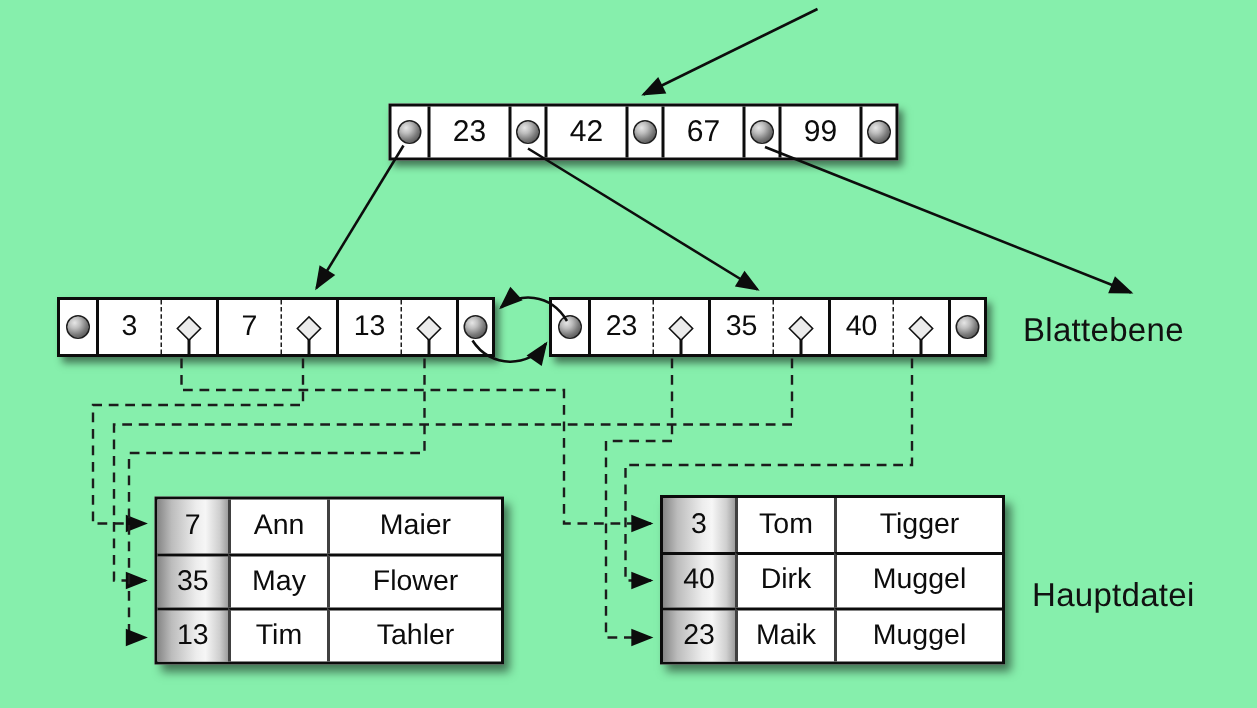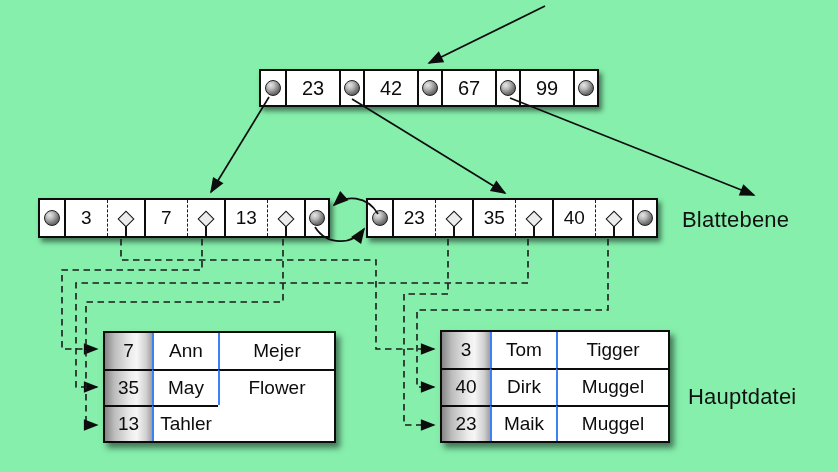--- a/index.html
+++ b/index.html
@@ -25,21 +25,21 @@
   .knum{flex:1.12;display:flex;align-items:center;justify-content:center;font-size:19px;color:#0c0c0c;}
   .kref{flex:1;position:relative;border-left:1.6px dashed #1c1c1c;}
   .diamond{position:absolute;left:50%;top:13px;width:10px;height:10px;margin-left:-6px;
            transform:rotate(45deg);border:1.6px solid #101010;background:#ececec;}
   .stem{position:absolute;left:50%;top:26px;bottom:0;width:1.6px;margin-left:-0.8px;background:#101010;}
 
   
   .dtable{position:absolute;display:grid;background:#fff;border:2.4px solid #0c0c0c;
           box-shadow:4px 5px 6px rgba(0,0,0,.5);z-index:10;box-sizing:border-box;}
   .tc{display:flex;align-items:center;justify-content:center;font-size:19px;color:#0c0c0c;
-      border-left:2px solid #3b82f6;border-top:2px solid #0c0c0c;box-sizing:border-box;}
+      border-left:2px solid #404040;border-top:2px solid #0c0c0c;box-sizing:border-box;}
   .tc.c0{border-left:none;}
   .tc.r0{border-top:none;}
   .keycol{background:linear-gradient(90deg,#868686 0%,#bcbcbc 20%,#ededed 55%,#f6f6f6 68%,#cfcfcf 88%,#9e9e9e 100%);}
 
   .lvl-label{position:absolute;font-size:22px;color:#111;z-index:10;letter-spacing:.2px;}
 </style>
 </head>
 <body>
 
 <div class="stage">
@@ -157,25 +157,26 @@
     </div>
       </div>
     <div class="ptr">
         <span class="ball"></span>
       </div>
   </div>
 
   <div class="dtable" style="left:103px;top:331px;width:233px;height:112px;grid-template-columns:47px 66px 1fr;grid-template-rows:1fr 1fr 1fr;">
     <div class="tc c0 r0 keycol">7</div>
     <div class="tc r0">Ann</div>
-    <div class="tc r0">Mejer</div>
+    <div class="tc r0">Maier</div>
     <div class="tc c0 keycol">35</div>
     <div class="tc">May</div>
     <div class="tc">Flower</div>
     <div class="tc c0 keycol">13</div>
+    <div class="tc">Tim</div>
     <div class="tc">Tahler</div>
   </div>
 
   <div class="dtable" style="left:440px;top:330px;width:230px;height:113px;grid-template-columns:48px 66px 1fr;grid-template-rows:1fr 1fr 1fr;">
     <div class="tc c0 r0 keycol">3</div>
     <div class="tc r0">Tom</div>
     <div class="tc r0">Tigger</div>
     <div class="tc c0 keycol">40</div>
     <div class="tc">Dirk</div>
     <div class="tc">Muggel</div>

